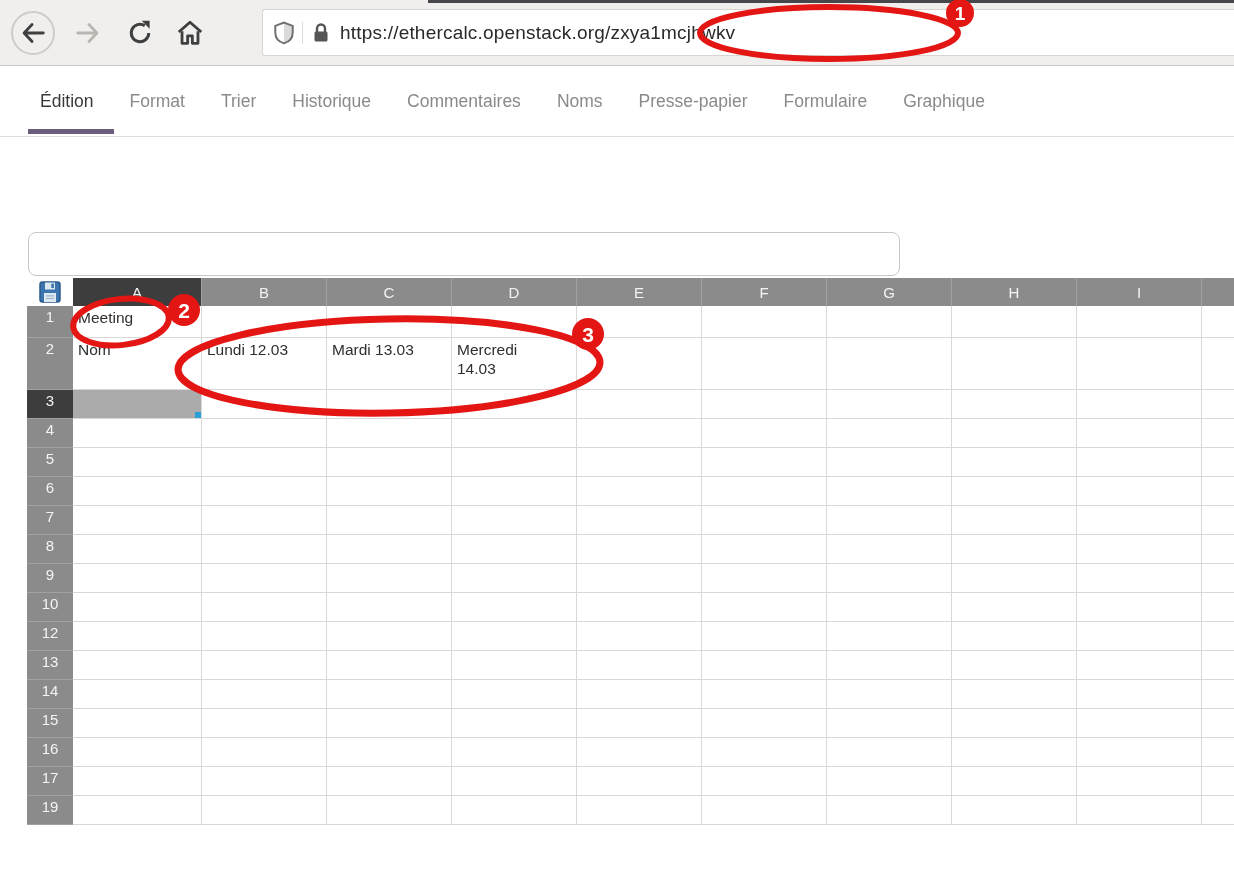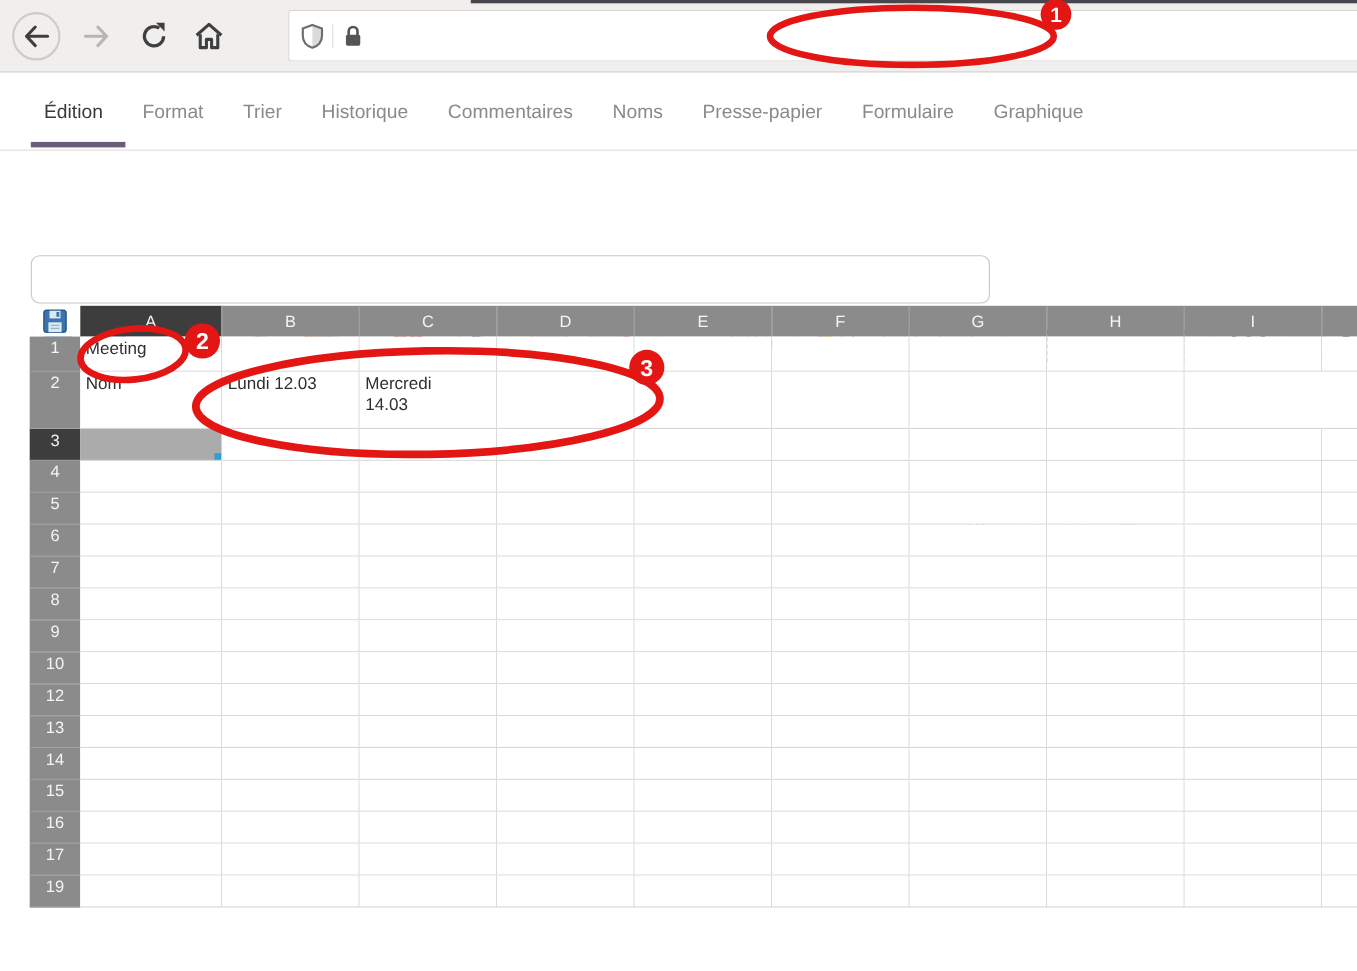--- a/index.html
+++ b/index.html
@@ -88,20 +88,21 @@
         <path d="M11 1.5 L19 4.5 V10.5 C19 15.6 15.7 19 11 20.5 Z" fill="#6e6e6e" opacity="0.25"></path>
       </svg>
     </span>
     <span class="url-sep"></span>
     <span style="display:flex;margin-right:9px;">
       <svg width="20" height="22" viewBox="0 0 20 22">
         <path d="M6 10 V6.5 a4 4 0 0 1 8 0 V10" fill="none" stroke="#555" stroke-width="2.4"></path>
         <rect x="3.5" y="9.5" width="13" height="10" rx="1.5" fill="#555"></rect>
       </svg>
     </span>
+    <span class="url-text">https://ethercalc.openstack.org/zxya1mcjhwkv</span>
   </div>
 </div>
 
 <div class="menubar">
   <span class="menu-item active">Édition</span>
   <span class="menu-item">Format</span>
   <span class="menu-item">Trier</span>
   <span class="menu-item">Historique</span>
   <span class="menu-item">Commentaires</span>
   <span class="menu-item">Noms</span>
@@ -367,20 +368,21 @@
       <div class="cell" style="width: 125px;"></div>
       <div class="cell" style="width: 125px;"></div>
       <div class="cell" style="width: 125px;"></div>
       <div class="cell" style="width: 125px;"></div>
       <div class="cell filler"></div>
     </div>
     <div class="srow" style="height: 52px;">
       <div class="rowhdr">2</div>
       <div class="cell" style="width: 129px;">Nom</div>
       <div class="cell" style="width: 125px;">Lundi 12.03</div>
+      <div class="cell" style="width: 125px;">Mardi 13.03</div>
       <div class="cell" style="width: 125px;"><span class="wrapspan">Mercredi 14.03</span></div>
       <div class="cell" style="width: 125px;"></div>
       <div class="cell" style="width: 125px;"></div>
       <div class="cell" style="width: 125px;"></div>
       <div class="cell" style="width: 125px;"></div>
       <div class="cell" style="width: 125px;"></div>
       <div class="cell filler"></div>
     </div>
     <div class="srow" style="height: 29px;">
       <div class="rowhdr sel">3</div>

